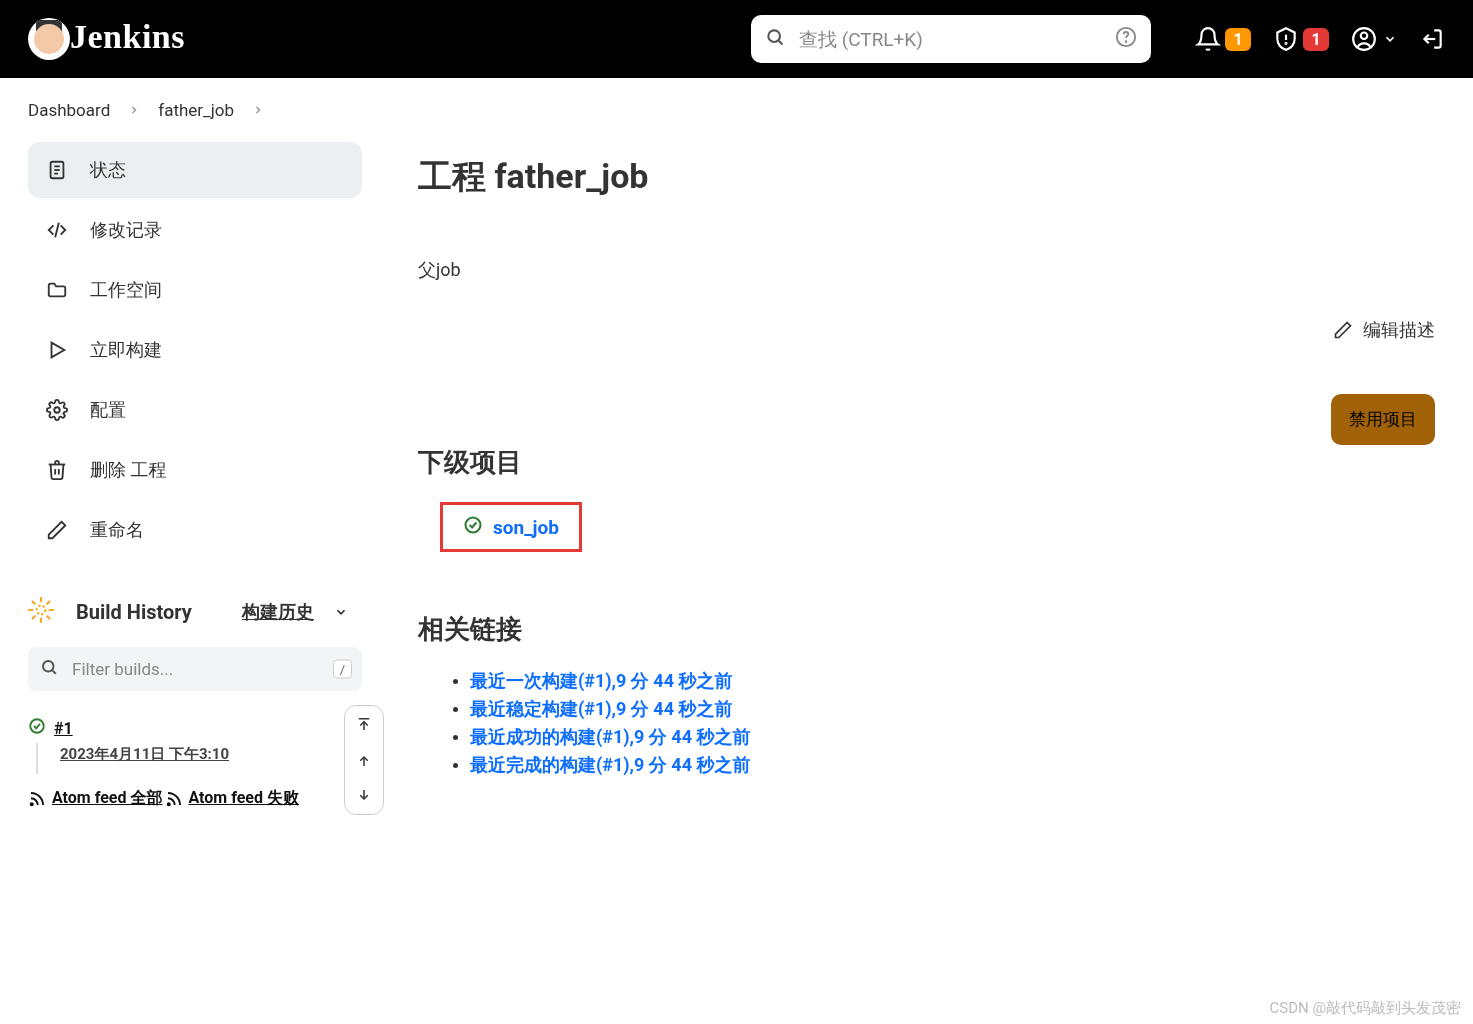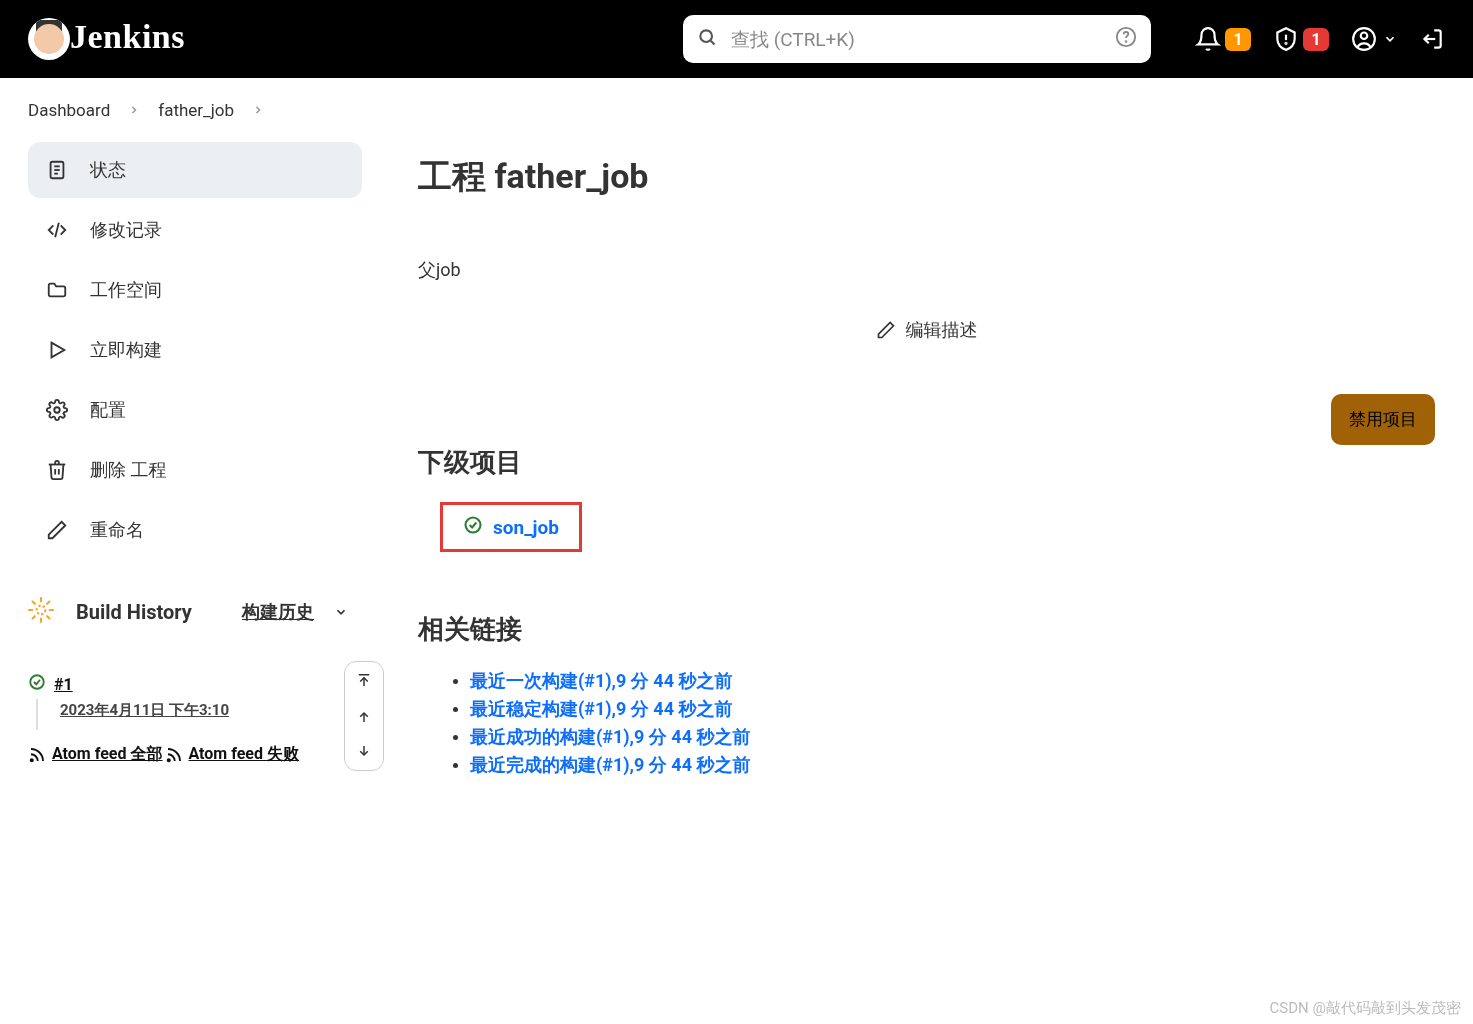--- a/index.html
+++ b/index.html
@@ -3,21 +3,21 @@
   <meta charset="utf-8">
   <style>
     * { margin:0; padding:0; box-sizing:border-box; font-family:-apple-system,BlinkMacSystemFont,"Segoe UI",Roboto,"Microsoft YaHei",sans-serif; }
     body { background:#fff; color:#333; }
     .header { background:#000; height:78px; display:flex; align-items:center; padding:0 28px; gap:18px; }
     .logo-wrap { display:flex; align-items:flex-start; }
     .jenkins-icon { width:42px; height:42px; border-radius:50%; background:#fff; display:flex; align-items:center; justify-content:center; position:relative; overflow:hidden; }
     .jenkins-icon .face { width:30px; height:30px; background:#f4c9a8; border-radius:50%; position:relative; }
     .jenkins-icon .hat { position:absolute; top:2px; left:8px; width:26px; height:12px; background:#333; border-radius:4px 4px 0 0; }
     .logo-text { color:#fff; font-weight:700; font-size:34px; letter-spacing:.5px; font-family:Georgia,"Times New Roman",serif; }
-    .search-wrap { margin-left:auto; position:relative; width:468px; }
+    .search-wrap { margin-left:auto; position:relative; width:400px; }
     .search-input { width:100%; height:48px; border-radius:10px; border:none; background:#fff; padding:0 48px; font-size:19px; color:#555; }
     .search-input::placeholder { color:#888; }
     .search-icon-pos { position:absolute; left:14px; top:50%; transform:translateY(-50%); color:#555; }
     .help-icon-pos { position:absolute; right:14px; top:50%; transform:translateY(-50%); color:#888; }
     .hdr-actions { display:flex; align-items:center; gap:22px; margin-left:26px; color:#fff; }
     .hdr-ico { display:flex; align-items:center; gap:4px; cursor:pointer; }
     .badge { background:#ff9800; color:#fff; font-weight:700; font-size:16px; padding:2px 8px; border-radius:6px; min-width:26px; text-align:center; }
     .badge.red { background:#e53935; }
     .user-menu { display:flex; align-items:center; gap:6px; }
     .breadcrumbs { padding:22px 28px; display:flex; align-items:center; gap:18px; font-size:17px; color:#333; }
@@ -42,21 +42,21 @@
     .build-link { font-weight:700; text-decoration:underline; color:#111; }
     .build-date { font-size:15px; color:#444; text-decoration:underline; padding:2px 0 10px 22px; border-left:2px solid #ddd; margin-left:8px;font-weight:bold; }
     .feed-row { display:flex; align-items:center; gap:2px; padding-top:14px; flex-wrap:wrap; }
     .feed-link { display:flex; align-items:center; gap:6px; font-weight:700; text-decoration:underline; color:#111; font-size:16px; }
     .scroll-nav { position:absolute; right:-22px; top:0; display:flex; flex-direction:column; border:1px solid #ccc; border-radius:12px; overflow:hidden; background:#fff; }
     .scroll-btn { width:38px; height:36px; display:flex; align-items:center; justify-content:center; cursor:pointer; }
     .build-area { position:relative; margin-top:14px; }
     .main { flex:1; padding:12px 38px 40px 40px; }
     .page-title { font-size:34px; font-weight:700; margin-bottom:58px; }
     .desc { font-size:18px; margin-bottom:36px; }
-    .action-row { display:flex; justify-content:center; align-items:center; gap:12px; margin-bottom:12px; }
+    .action-row { display:flex; justify-content:flex-end; align-items:center; gap:12px; margin-bottom:12px; }
     .edit-desc { display:flex; align-items:center; gap:10px; cursor:pointer; font-size:18px; }
     .disable-btn { background:#a16207; border:none; border-radius:10px; padding:14px 18px; font-size:17px; cursor:pointer; margin-top:40px; float:right; }
     .section-h { font-size:26px; font-weight:700; margin-top:60px; margin-bottom:22px; clear:both; }
     .downstream-box { display:inline-flex; align-items:center; gap:10px; border:3px solid #e53935; padding:10px 20px; margin-left:22px; }
     .downstream-link { color:#0d6efd; font-weight:700; font-size:19px; }
     .links-list { margin:14px 0 0 52px; }
     .links-list li { margin:4px 0; }
     .links-list a { color:#0d6efd; font-weight:700; text-decoration:none; font-size:18px; }
     .watermark { position:fixed; right:12px; bottom:6px; color:#bbb; font-size:15px; }
     .chk-success { color:#2e7d32; }
@@ -215,20 +215,30 @@
       </span>
       <span class="bh-title">Build History</span>
       <span class="bh-sub">
         <span>构建历史</span>
         <svg width="14" height="14" viewBox="0 0 24 24" fill="none" stroke="#333" stroke-width="3">
             <polyline points="6 9 12 15 18 9"></polyline>
           </svg>
       </span>
     </div>
 
+    <div class="filter-wrap">
+      <span class="filter-sicon">
+        <svg width="18" height="18" viewBox="0 0 24 24" fill="none" stroke="currentColor" stroke-width="2.5">
+            <circle cx="11" cy="11" r="7"></circle>
+            <line x1="21" y1="21" x2="16.5" y2="16.5"></line>
+          </svg>
+      </span>
+      <input class="filter-input" placeholder="Filter builds..." style="">
+      <span class="filter-kbd">/</span>
+    </div>
 
     <div class="build-area">
       <div class="build-row">
         <span class="chk-success">
           <svg width="18" height="18" viewBox="0 0 24 24" fill="none" stroke="currentColor" stroke-width="2.5">
               <circle cx="12" cy="12" r="9"></circle>
               <polyline points="8 12 11 15 16 9"></polyline>
             </svg>
         </span>
         <span class="build-link">#1</span>

